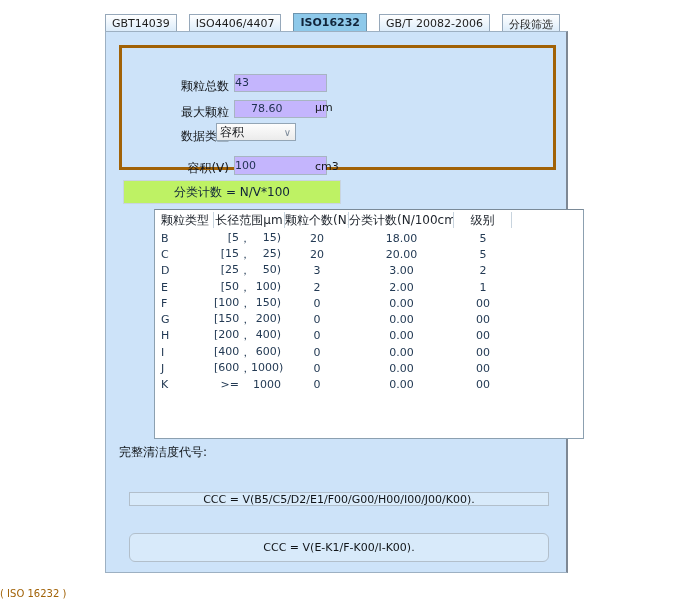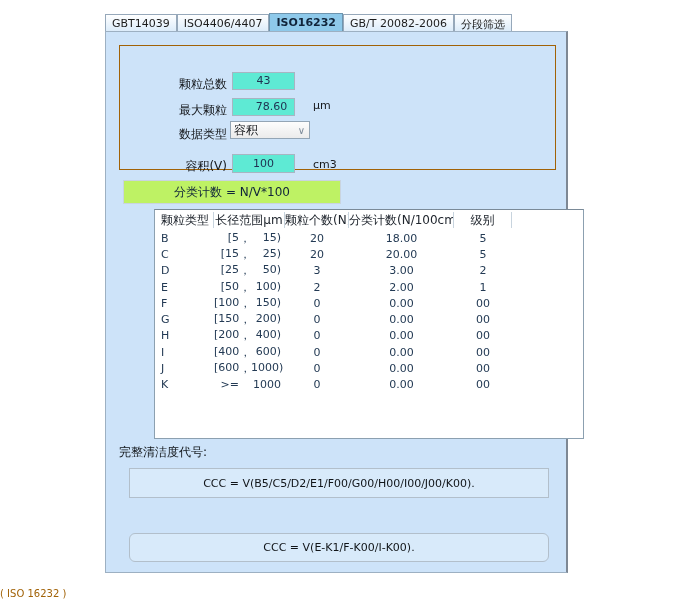--- a/index.html
+++ b/index.html
@@ -5,32 +5,32 @@
   * { margin:0; padding:0; box-sizing:border-box; }
   html,body { width:673px; height:616px; background:#ffffff; overflow:hidden;
               font-family:"DejaVu Sans","Liberation Sans",sans-serif; }
   body { position:relative; }
 
   
   .tab-wrap { position:absolute; left:105px; top:13px; width:463px; height:561px; }
   .tab-bar { position:absolute; left:0; top:0; height:18px; display:flex; align-items:flex-end; z-index:2; }
   .tab { height:17px; padding:2px 6px 1px 6px; font-size:11px; color:#1c1c1c; white-space:nowrap;
          background:linear-gradient(#ffffff,#dcecfa); border:1px solid #96a8ba; border-bottom:none;
-         margin-right:0; cursor:default; }
+         margin-right:12px; cursor:default; }
   .tab.selected { background:#8ec9ea; height:18px; border-color:#6d94ae; font-weight:bold; color:#10243a; }
   .content { position:absolute; left:0; top:18px; width:463px; height:542px; background:#cde3f9;
              border:1px solid #9db0c2; border-right:2px solid #7e8894; }
 
   
-  .group-box { position:absolute; left:13px; top:13px; width:437px; height:125px; border:1px solid #a16207; }
+  .group-box { position:absolute; left:13px; top:13px; width:437px; height:125px; border:3px solid #a16207; }
   .fld-label { position:absolute; font-size:12px; color:#15181c; text-align:right; width:95px; }
-  .fld-box { position:absolute; left:112px; width:63px; height:18px; background:#5eead4;
-             border:1px solid #a7b5c2; font-size:11px; color:#1f3050; text-align:center; line-height:16px; }
+  .fld-box { position:absolute; left:112px; width:93px; height:18px; background:#c4b5fd;
+             border:1px solid #a7b5c2; font-size:11px; color:#1f3050; line-height:16px; }
   .fld-unit { position:absolute; left:193px; font-size:11px; color:#15181c; }
-  .combo { position:absolute; left:110px; top:75px; width:80px; height:18px;
+  .combo { position:absolute; left:94px; top:75px; width:80px; height:18px;
            background:linear-gradient(#fdfdfd,#ebebeb); border:1px solid #93a5b5;
            font-size:12px; color:#15181c; display:flex; align-items:center; padding-left:3px; }
   .combo .chev { position:absolute; right:4px; top:3px; font-size:10px; color:#7c8a99; }
 
   
   .formula-box { position:absolute; left:17px; top:148px; width:218px; height:24px;
                  background:#bef264; border:1px solid #c9d4df; font-size:12px; color:#10243a;
                  display:flex; align-items:center; justify-content:center; }
 
   
@@ -210,20 +210,20 @@
               <span class="hi">1000</span>
             </div>
             <div class="tc c2">0</div>
             <div class="tc c3">0.00</div>
             <div class="tc c4">00</div>
           </div>
         </div>
     </div>
 
     <div class="sec-label" style="top:412px;">完整清洁度代号:</div>
-    <div class="code-box" style="top:436px; height:30px;">CCC = V(B5/C5/D2/E1/F00/G00/H00/I00/J00/K00).</div>
+    <div class="code-box" style="top:460px; height:14px;">CCC = V(B5/C5/D2/E1/F00/G00/H00/I00/J00/K00).</div>
 
     <div class="code-box" style="top:501px; height:29px;border-radius:6px;">CCC = V(E-K1/F-K00/I-K00).</div>
 
   </div>
 </div>
 
 <div class="caption">( ISO 16232 )</div>
 
 </body></html>

